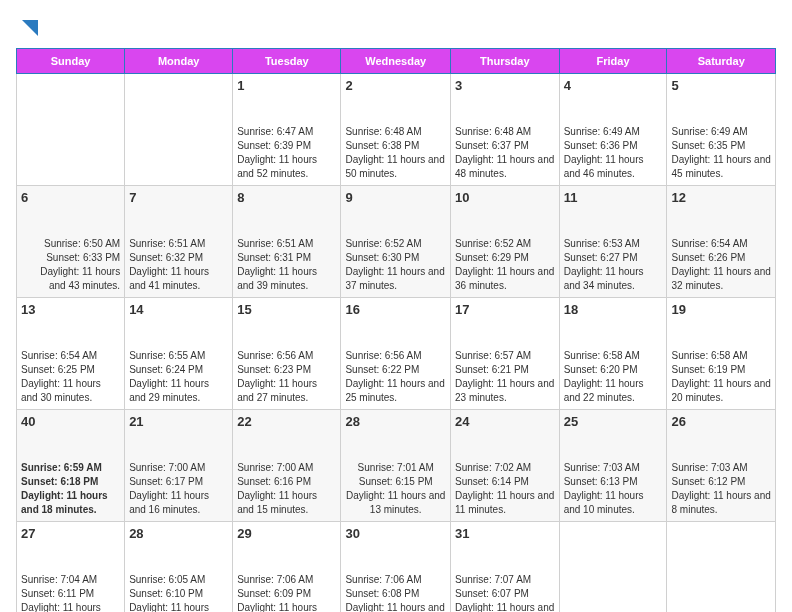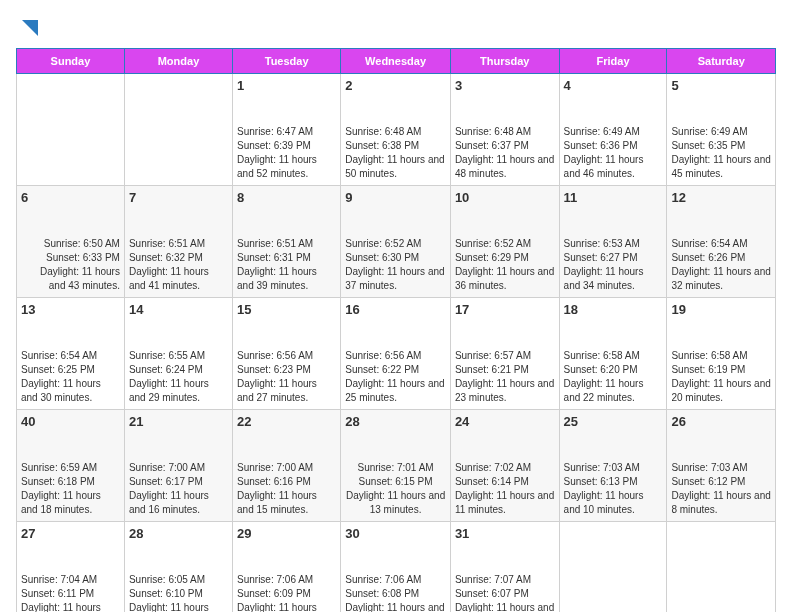--- a/index.html
+++ b/index.html
@@ -229,21 +229,21 @@
         <td>
           <div class="day-number">19</div>
           <div class="day-info" style="white-space: pre-line;">Sunrise: 6:58 AM
 Sunset: 6:19 PM
 Daylight: 11 hours and 20 minutes.</div>
         </td>
       </tr>
       <tr>
         <td>
           <div class="day-number">40</div>
-          <div class="day-info" style="white-space: pre-line;">Sunrise: 6:59 AM
+          <div class="day-info" style="white-space: pre-line; font-weight: bold;">Sunrise: 6:59 AM
 Sunset: 6:18 PM
 Daylight: 11 hours and 18 minutes.</div>
         </td>
         <td>
           <div class="day-number">21</div>
           <div class="day-info" style="white-space: pre-line;">Sunrise: 7:00 AM
 Sunset: 6:17 PM
 Daylight: 11 hours and 16 minutes.</div>
         </td>
         <td>

